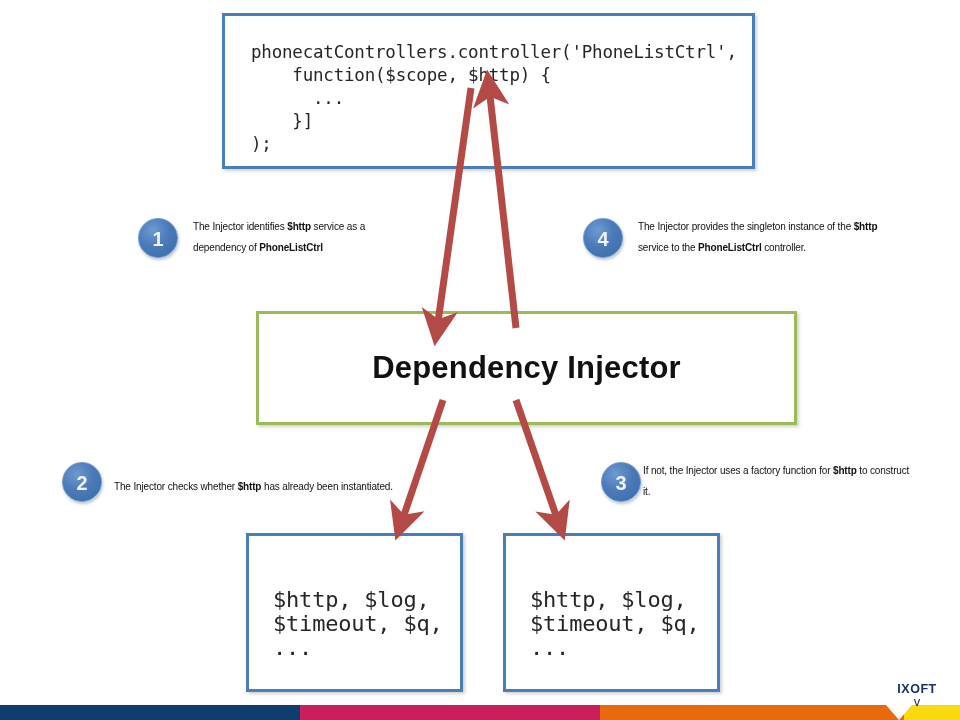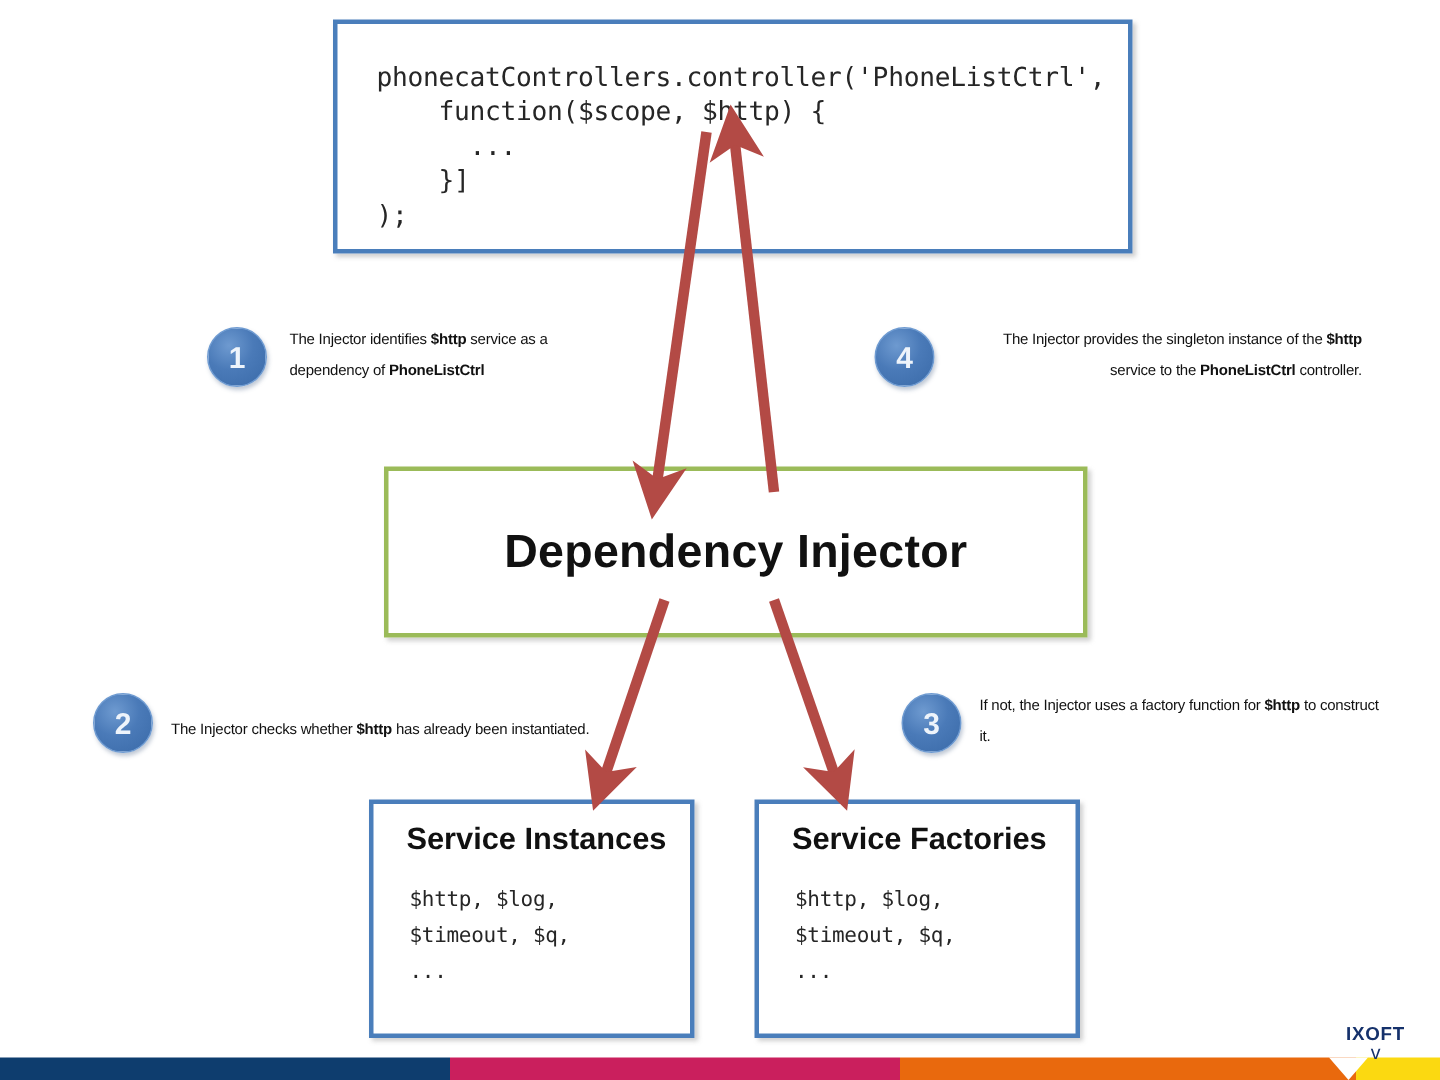--- a/index.html
+++ b/index.html
@@ -40,21 +40,21 @@
     color: #262626;
     white-space: pre;
     letter-spacing: -0.2px;
   }
 
   
   .injector-box {
     position: absolute;
     left: 256px;
     top: 311px;
-    width: 469px;
+    width: 541px;
     height: 114px;
     border: 3px solid #9BBB59;
     background: #ffffff;
     box-sizing: border-box;
     box-shadow: 2px 2px 3px rgba(140,140,140,0.4);
   }
   .injector-label {
     position: absolute;
     left: 0;
     right: 0;
@@ -86,21 +86,21 @@
     top: 12px;
     font-size: 20.5px;
     font-weight: bold;
     color: #111111;
   }
   .service-body {
     position: absolute;
     left: 24px;
     top: 52px;
     font-family: "DejaVu Sans Mono", "Liberation Mono", monospace;
-    font-size: 14px;
+    font-size: 22px;
     line-height: 24px;
     color: #262626;
     white-space: pre;
     letter-spacing: -0.2px;
   }
 
   
   .callout { position: absolute; }
   .callout-badge {
     position: absolute;
@@ -126,27 +126,27 @@
     line-height: 21px;
     color: #111111;
     letter-spacing: -0.15px;
   }
   .callout-text b { font-weight: bold; }
 
   #callout-1 { left: 138px; top: 218px; }
   #callout-1 .callout-text { left: 55px; width: 215px; }
 
   #callout-4 { left: 583px; top: 218px; }
-  #callout-4 .callout-text { left: 55px; width: 270px; text-align: right; }
+  #callout-4 .callout-text { left: 55px; width: 270px; }
 
   #callout-2 { left: 62px; top: 462px; }
   #callout-2 .callout-text { left: 52px; width: 280px; margin-top: 16px; }
 
   #callout-3 { left: 601px; top: 462px; }
-  #callout-3 .callout-text { left: 52px; width: 270px; }
+  #callout-3 .callout-text { left: 42px; width: 270px; }
 
   
   .arrow-layer {
     position: absolute;
     left: 0; top: 0;
     width: 960px;
     height: 720px;
     pointer-events: none;
   }
 
@@ -207,28 +207,26 @@
       ...
     }]
 );</div>
   </div>
 
   <div class="injector-box">
     <div class="injector-label">Dependency Injector</div>
   </div>
 
   <div class="service-box left">
-    <div class="service-title">Service Instances</div>
     <div class="service-body">$http, $log,
 $timeout, $q,
 ...</div>
   </div>
 
   <div class="service-box right">
-    <div class="service-title">Service Factories</div>
     <div class="service-body">$http, $log,
 $timeout, $q,
 ...</div>
   </div>
 
   <div class="callout" id="callout-1">
     <div class="callout-badge">1</div>
     <div class="callout-text">The Injector identifies <b>$http</b> service as a dependency of <b>PhoneListCtrl</b></div>
   </div>
 

